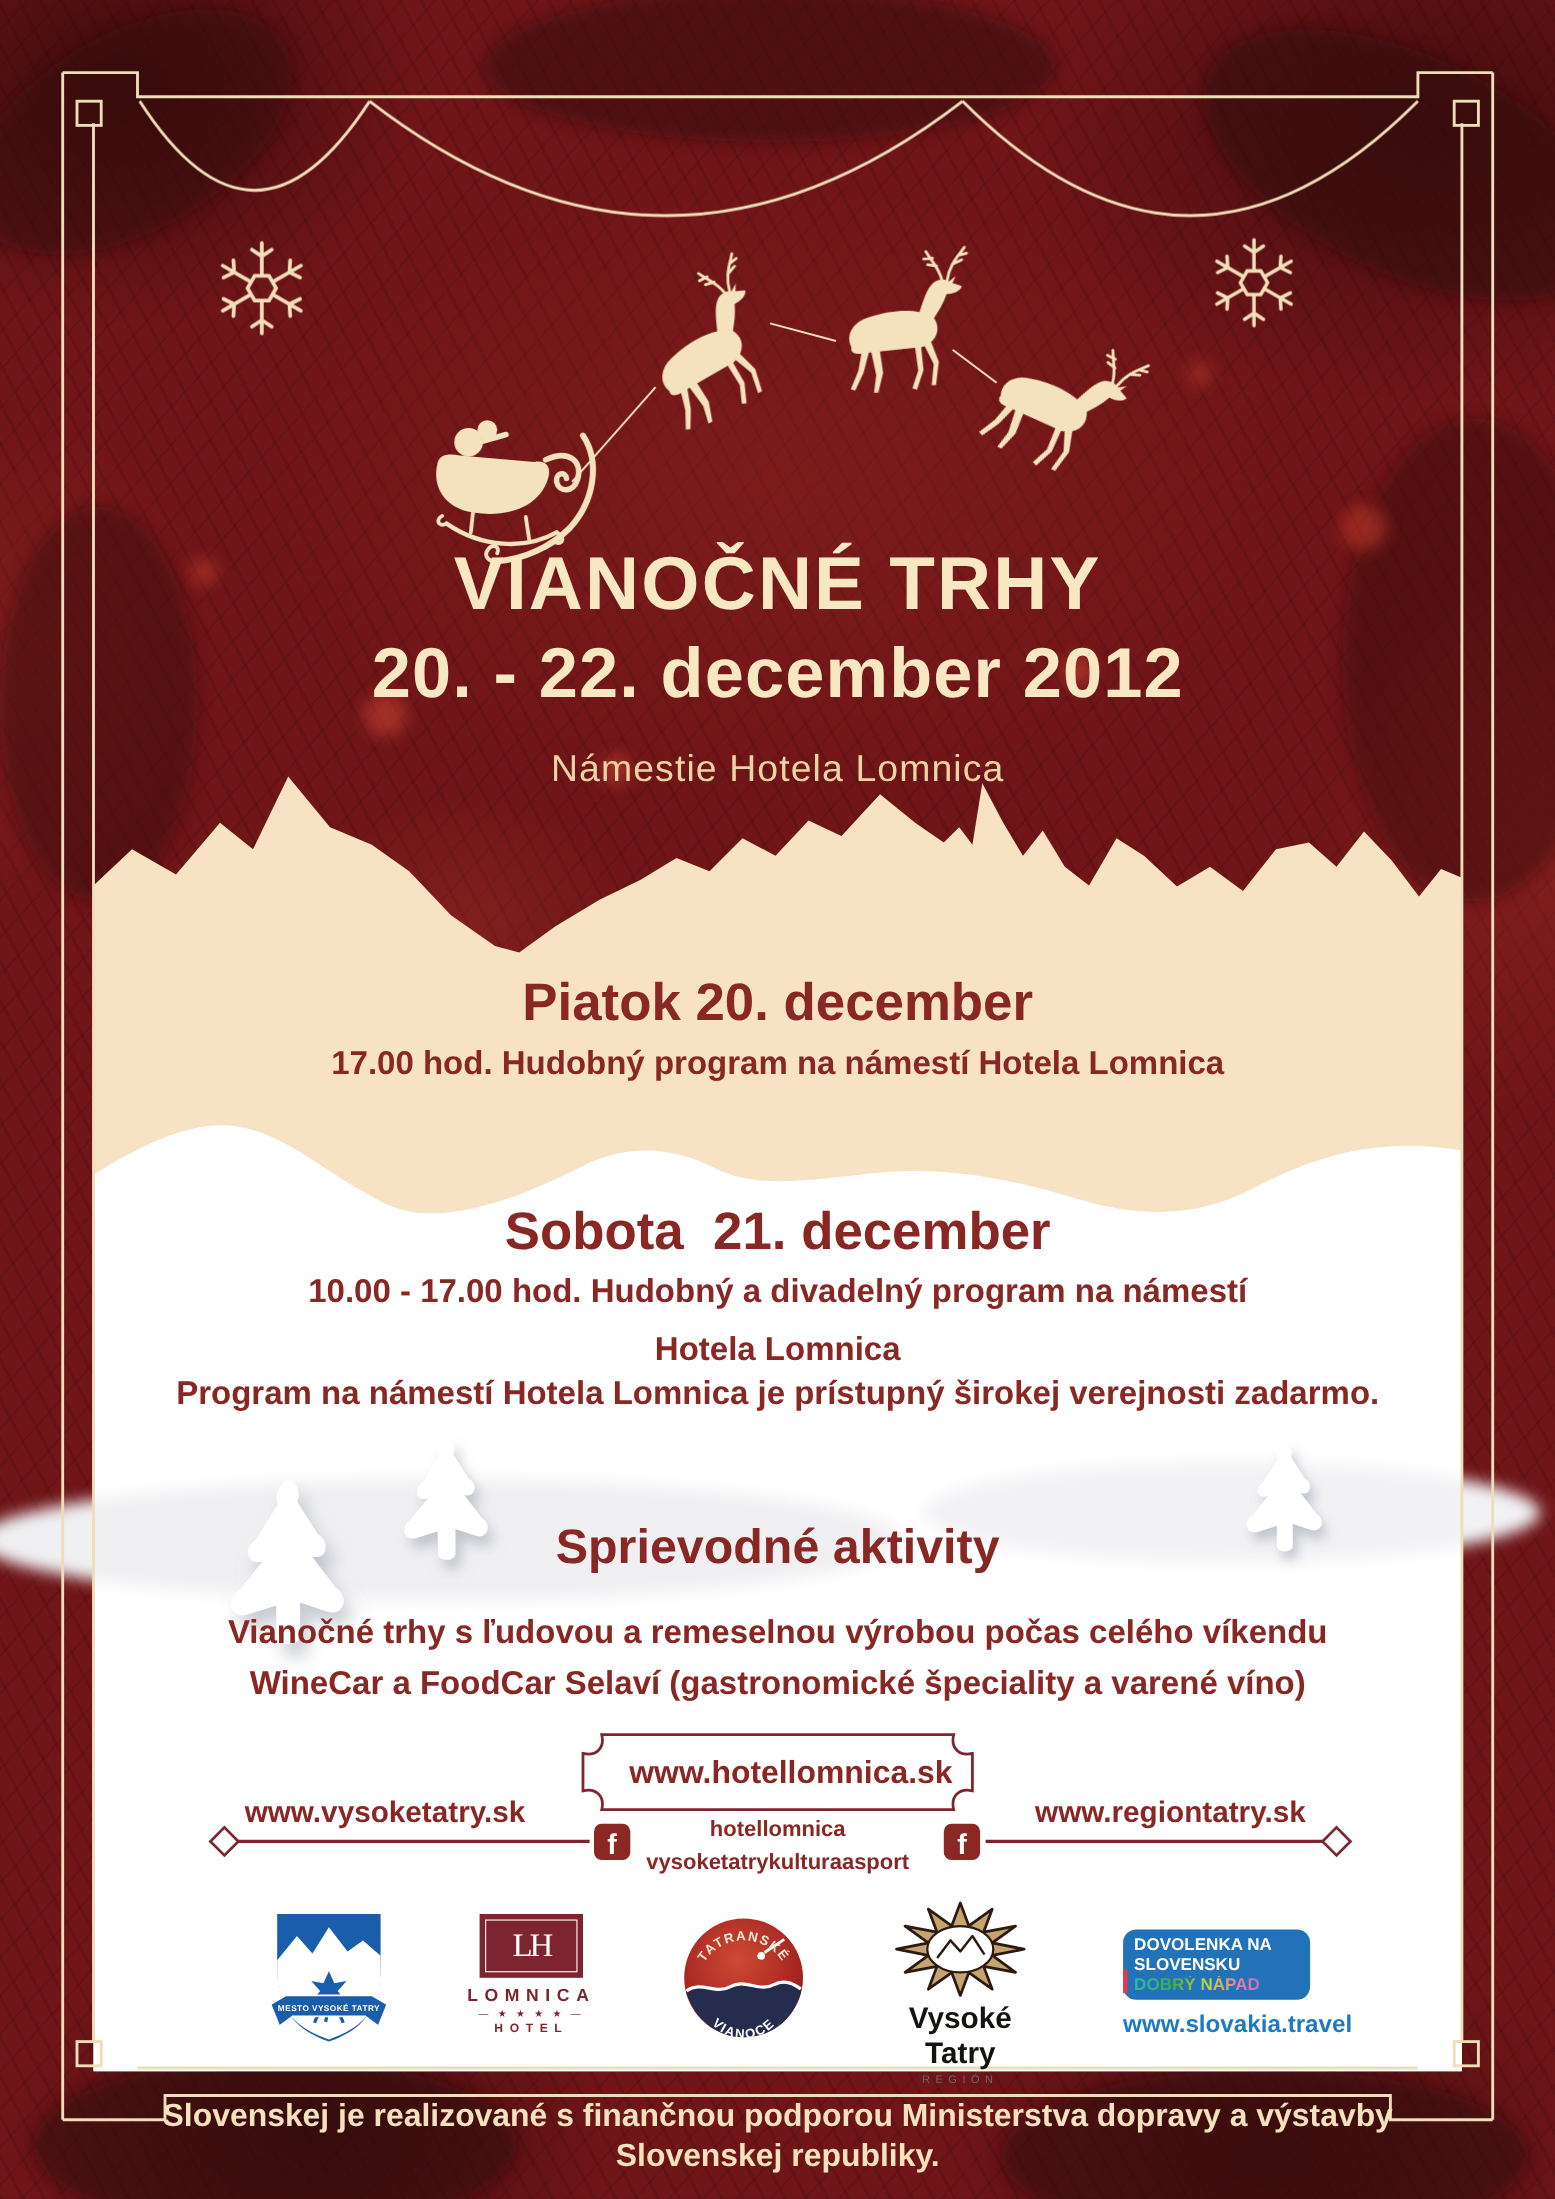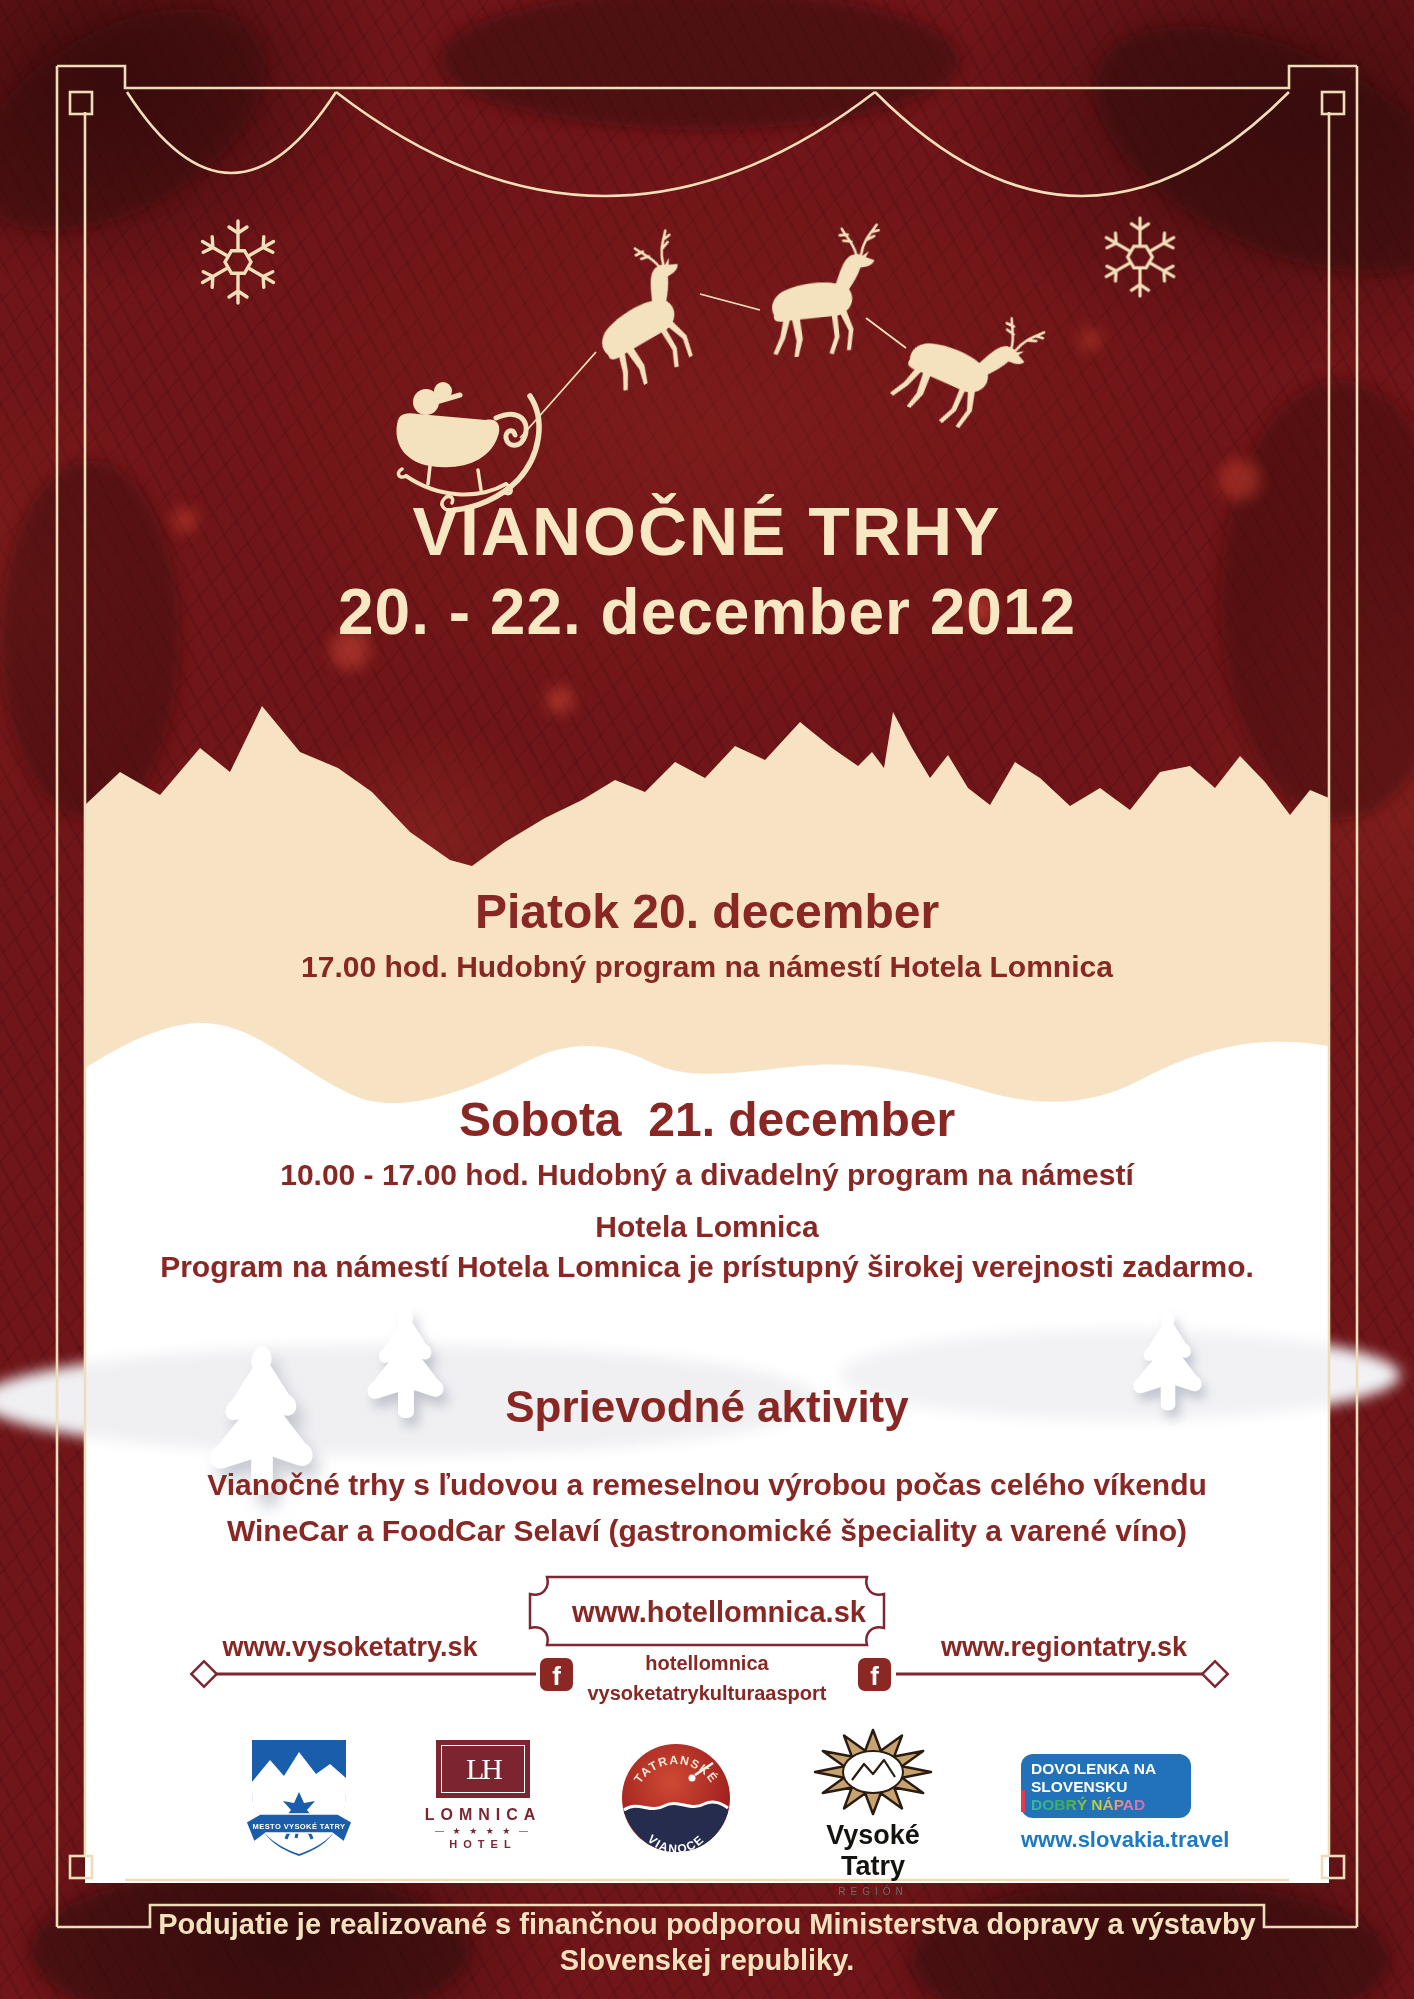--- a/index.html
+++ b/index.html
@@ -212,20 +212,21 @@
       <path d="M125,1880 H1289"></path>
       <rect x="70" y="92" width="22" height="22"></rect>
       <rect x="1322" y="92" width="22" height="22"></rect>
       <rect x="70" y="1856" width="22" height="22"></rect>
       <rect x="1322" y="1856" width="22" height="22"></rect>
     </g>
   </svg>
 
   <div class="txt cream t-title">VIANOČNÉ TRHY</div>
   <div class="txt cream t-dates">20. - 22. december 2012</div>
+  <div class="txt t-venue">Námestie Hotela Lomnica</div>
 
   <div class="txt darkred t-fri-h">Piatok 20. december</div>
   <div class="txt darkred t-fri-d">17.00 hod. Hudobný program na námestí Hotela Lomnica</div>
 
   <div class="txt darkred t-sat-h prewrap">Sobota  21. december</div>
   <div class="txt darkred t-sat-1">10.00 - 17.00 hod. Hudobný a divadelný program na námestí</div>
   <div class="txt darkred t-sat-2">Hotela Lomnica</div>
   <div class="txt darkred t-sat-n">Program na námestí Hotela Lomnica je prístupný širokej verejnosti zadarmo.</div>
 
   <div class="txt darkred t-akt-h">Sprievodné aktivity</div>
@@ -258,16 +259,16 @@
   <div class="logo-dovolenka">
     <div class="dov-box">
       <div>DOVOLENKA NA</div>
       <div>SLOVENSKU</div>
       <div class="dobry">DOBRÝ NÁPAD</div>
       <div class="dov-bar"></div>
     </div>
     <div class="dov-url">www.slovakia.travel</div>
   </div>
 
-  <div class="txt t-foot1">Podujatie je realizované s finančnou podporou Ministerstva dopravy a výstavby</div>
+  <div class="txt t-foot1">Slovenskej je realizované s finančnou podporou Ministerstva dopravy a výstavby</div>
   <div class="txt t-foot2">Slovenskej republiky.</div>
 
 </div>
 
 </body></html>

